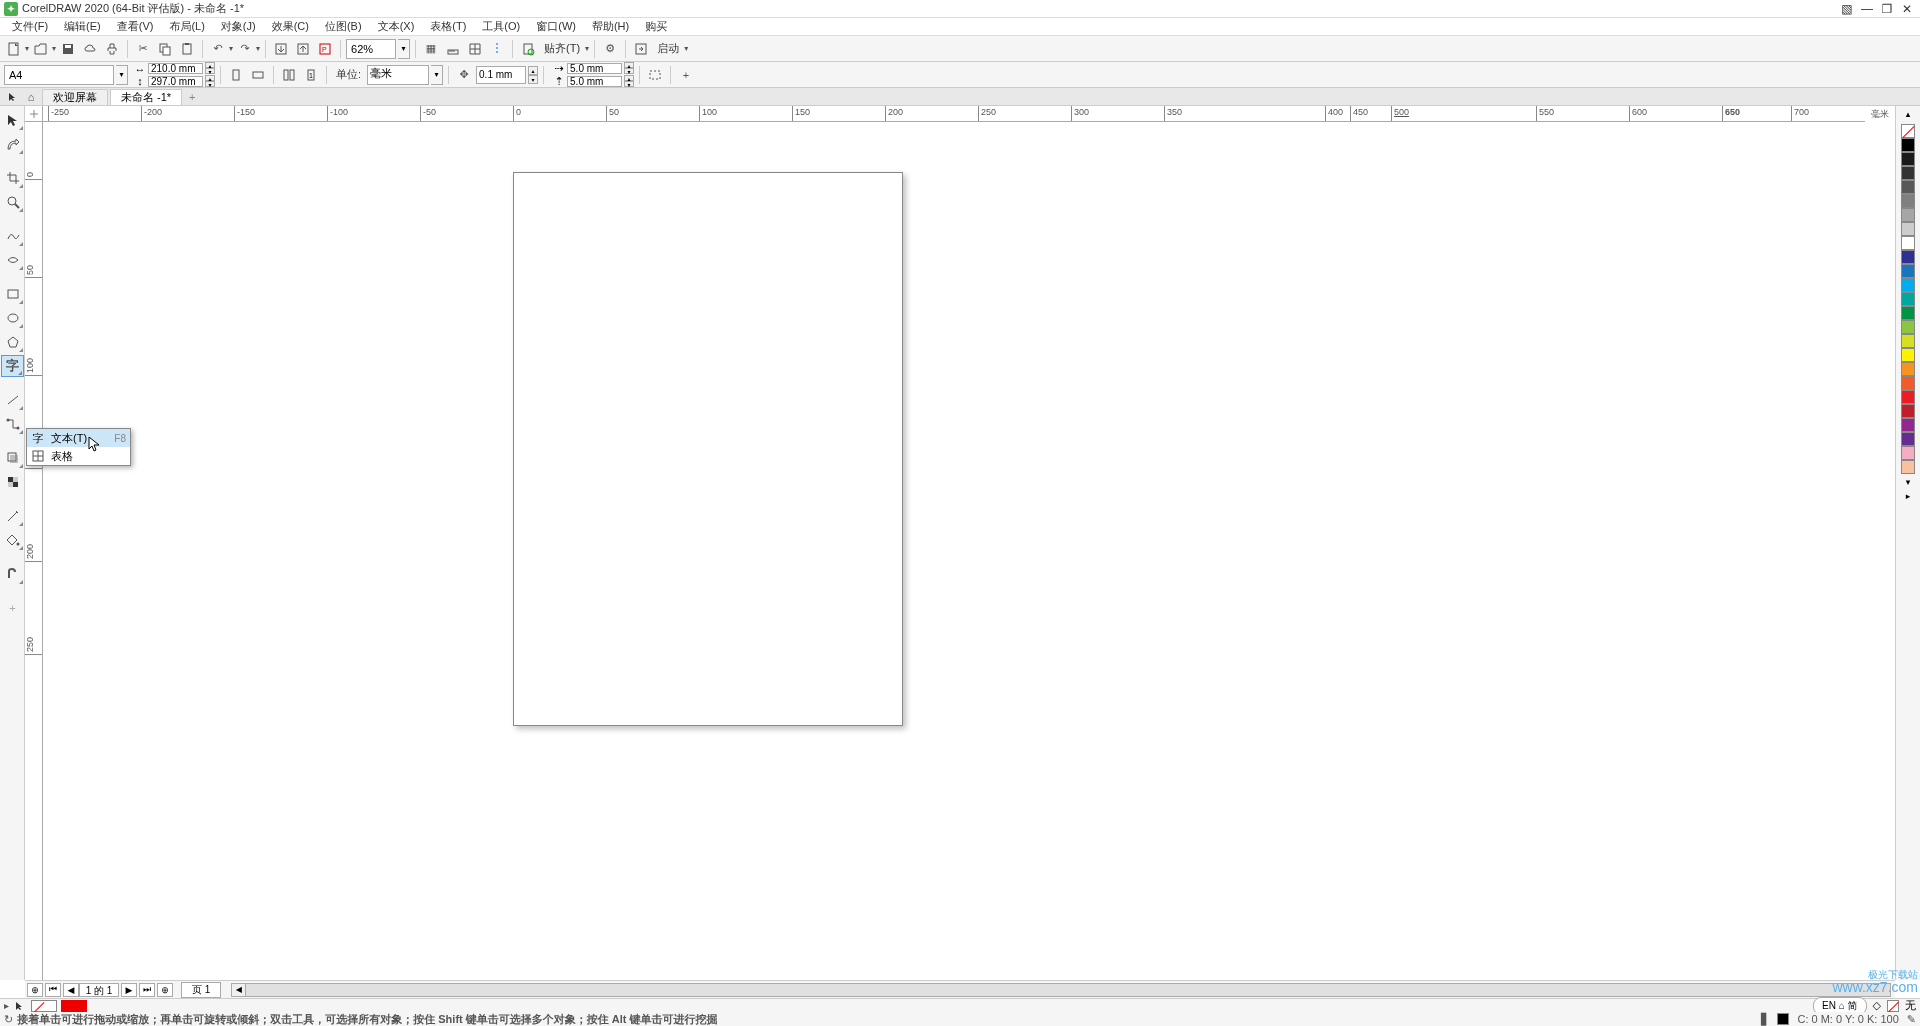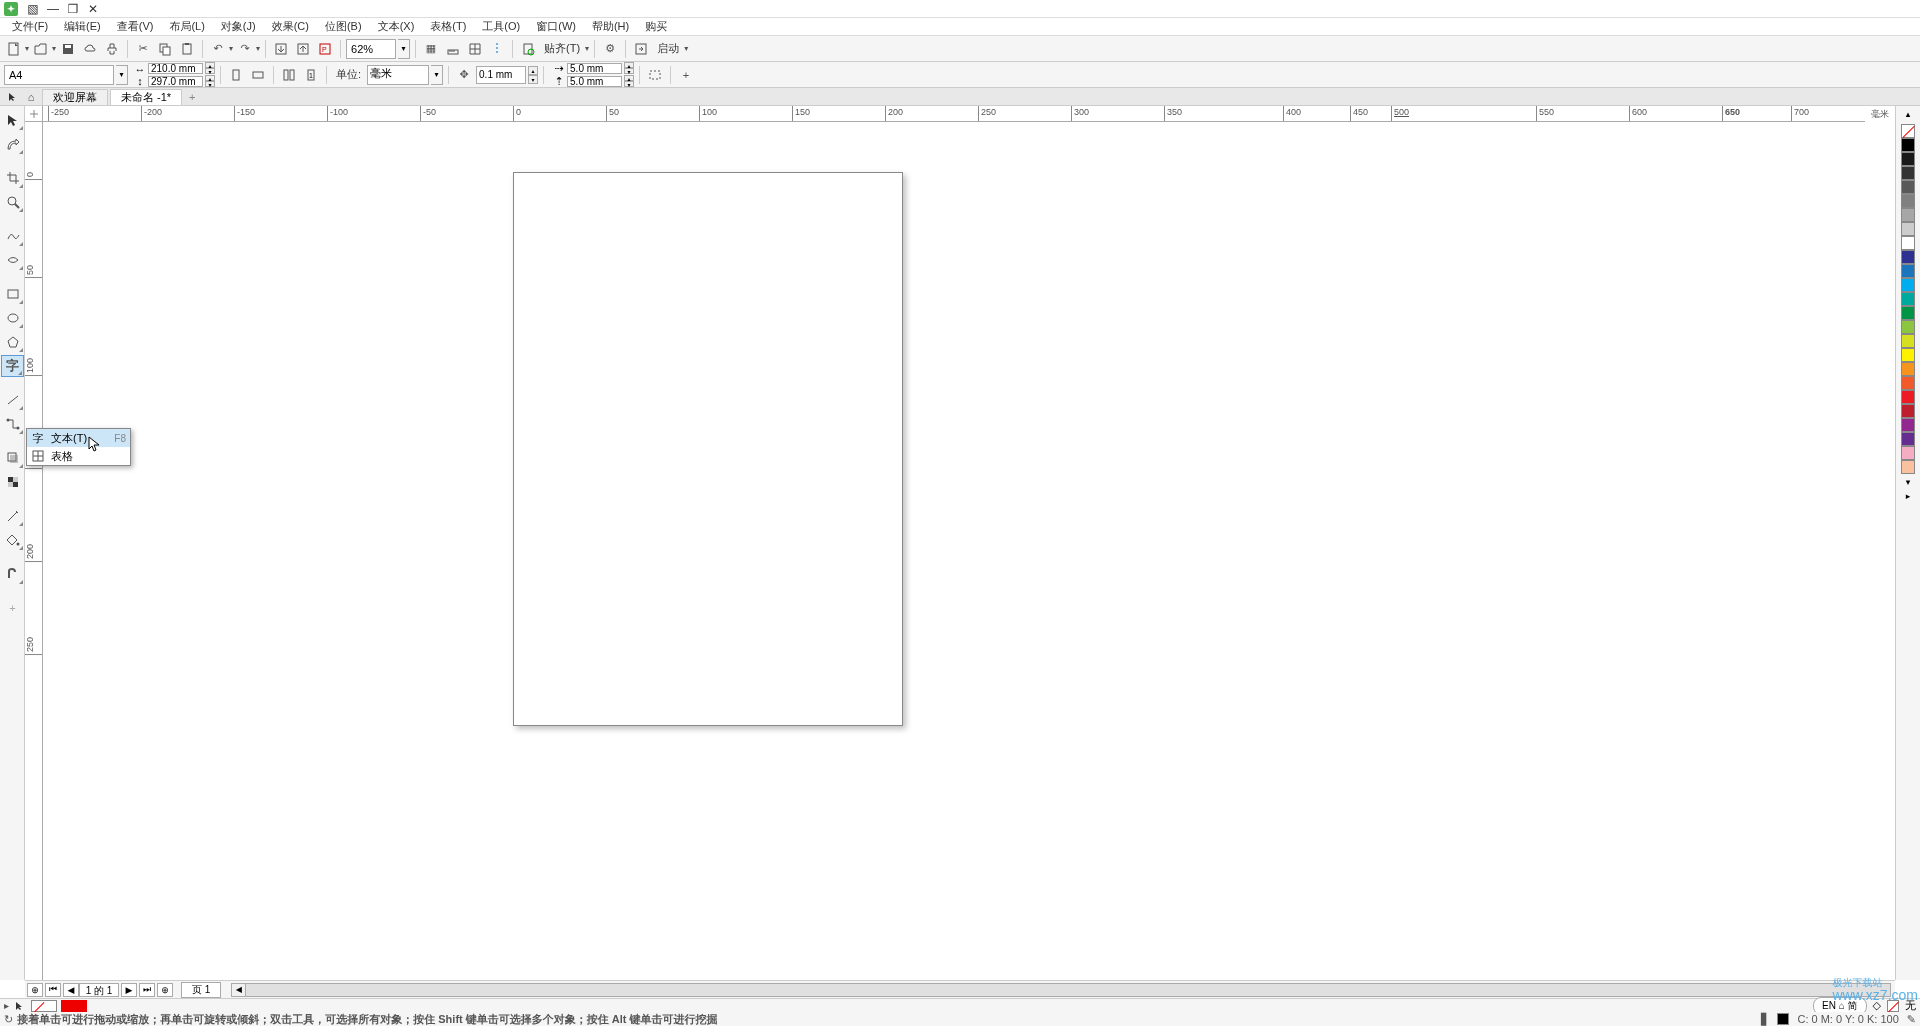--- a/index.html
+++ b/index.html
@@ -89,30 +89,31 @@
 .bb-swatch.none { position:relative; background:#fff;}
 .bb-swatch.none::after{content:"";position:absolute;top:-1px;left:5px;width:1px;height:14px;background:red;transform:rotate(45deg);}
 
 .status-bar { position:absolute; bottom:0; left:0; right:0; height:14px; background:#f5f5f5; display:flex; align-items:center; padding:0 4px; font-size:11px; color:#555;}
 .status-bar .sl { flex:1;font-weight:bold;}
 .status-bar .sr { display:flex; align-items:center; gap:8px;}
 .sr-sw { width:12px; height:12px; border:1px solid #888;}
 
 .cursor-pointer-overlay { position:absolute; top:436px; left:88px; width:14px; height:18px; pointer-events:none; z-index:20;}
 
-.watermark { position:absolute; right:2px; bottom:24px; font-size:10px; color:#5bb1e8; line-height:1;}
+.watermark { position:absolute; right:2px; bottom:32px; font-size:10px; color:#5bb1e8; text-align:right; line-height:1;}
 .watermark .wl2 { color:#5bb1e8; font-size:14px;}
 
 svg { display:block; }
 </style>
 </head>
 <body>
 
 <div class="titlebar">
   <div class="app-icon">✦</div>
+  <div class="title">CorelDRAW 2020 (64-Bit 评估版) - 未命名 -1*</div>
   <div class="win-btn">▧</div>
   <div class="win-btn">—</div>
   <div class="win-btn">❐</div>
   <div class="win-btn">✕</div>
 </div>
 
 <div class="menubar">
   <div class="menu-item">文件(F)</div>
   <div class="menu-item">编辑(E)</div>
   <div class="menu-item">查看(V)</div>
@@ -534,21 +535,21 @@
       <div class="tick" style="left: 284px;">-100</div>
       <div class="tick" style="left: 377px;">-50</div>
       <div class="tick" style="left: 470px;">0</div>
       <div class="tick" style="left: 563px;">50</div>
       <div class="tick" style="left: 656px;">100</div>
       <div class="tick" style="left: 749px;">150</div>
       <div class="tick" style="left: 842px;">200</div>
       <div class="tick" style="left: 935px;">250</div>
       <div class="tick" style="left: 1028px;">300</div>
       <div class="tick" style="left: 1121px;">350</div>
-      <div class="tick" style="left: 1240px;">400</div>
+      <div class="tick" style="left: 1282px;">400</div>
       <div class="tick" style="left: 1307px;">450</div>
       <div class="tick" style="left: 1348px; text-decoration: underline;">500</div>
       <div class="tick" style="left: 1493px;">550</div>
       <div class="tick" style="left: 1586px;">600</div>
       <div class="tick" style="left: 1679px; font-weight: bold;">650</div>
       <div class="tick" style="left: 1748px;">700</div>
     </div>
   <div class="ruler-unit">毫米</div>
   <div class="ruler-v" id="ruler-v">
       <div class="tick" style="top: 50px;">0</div>

